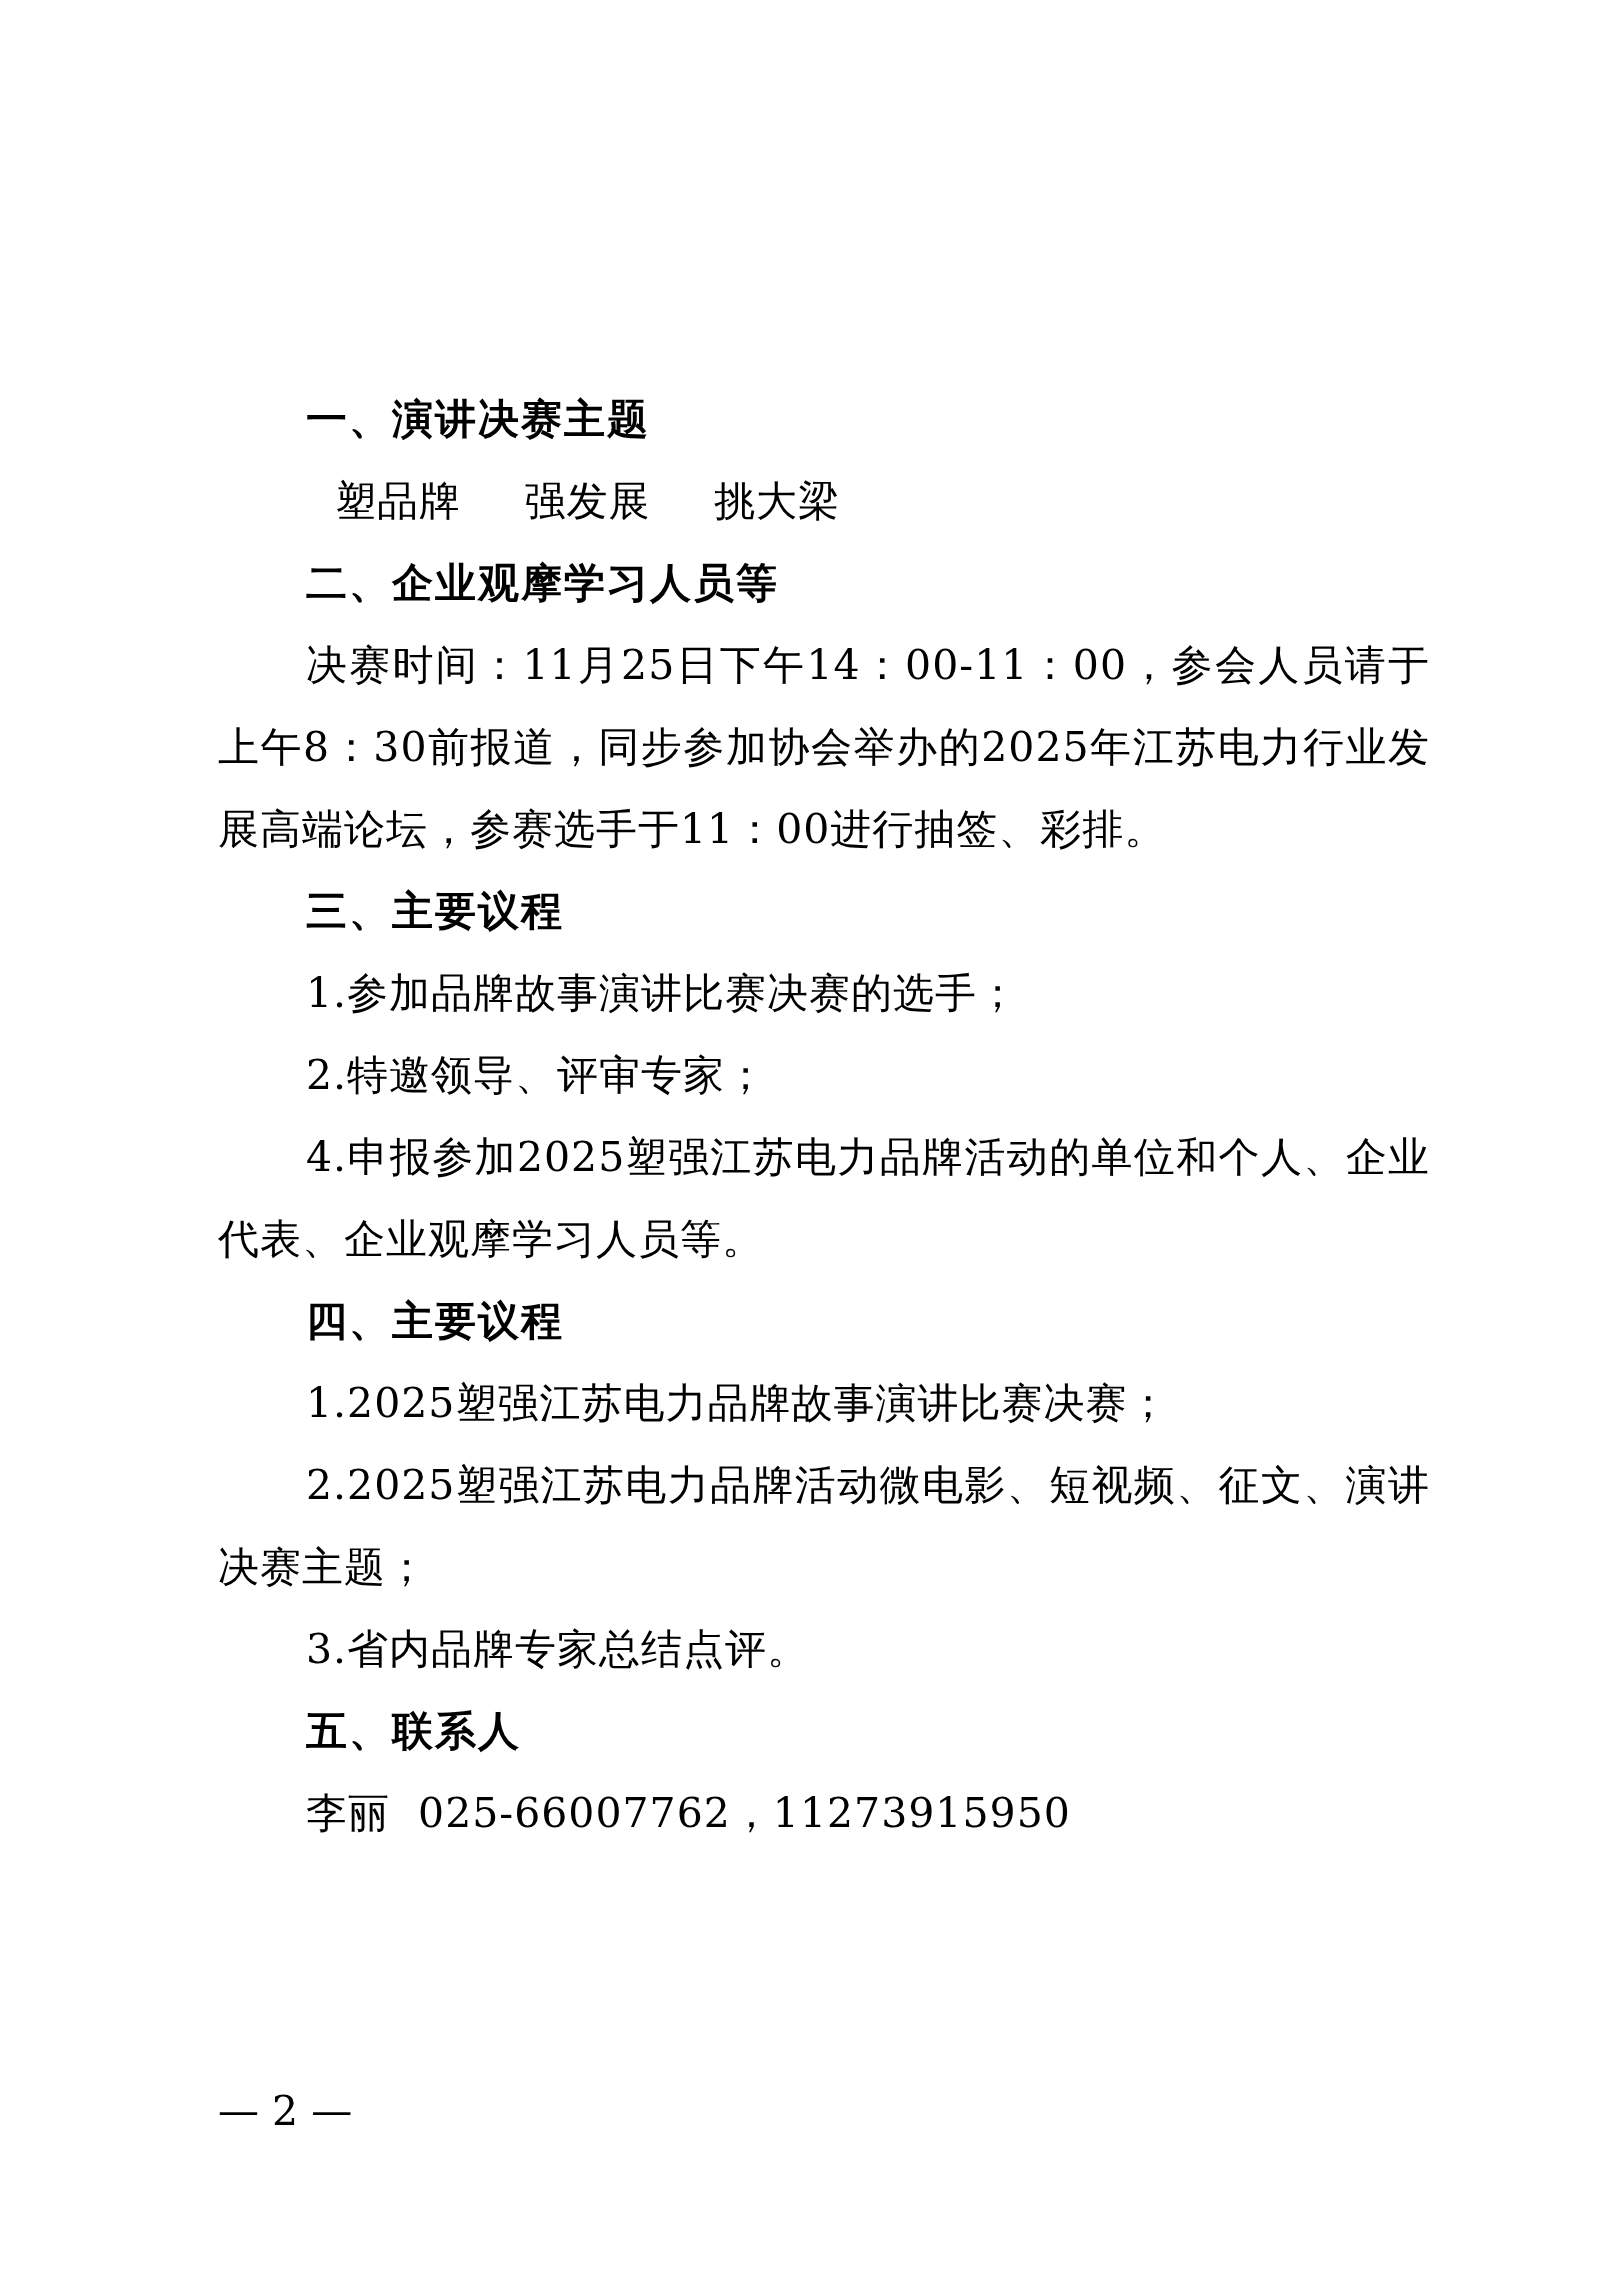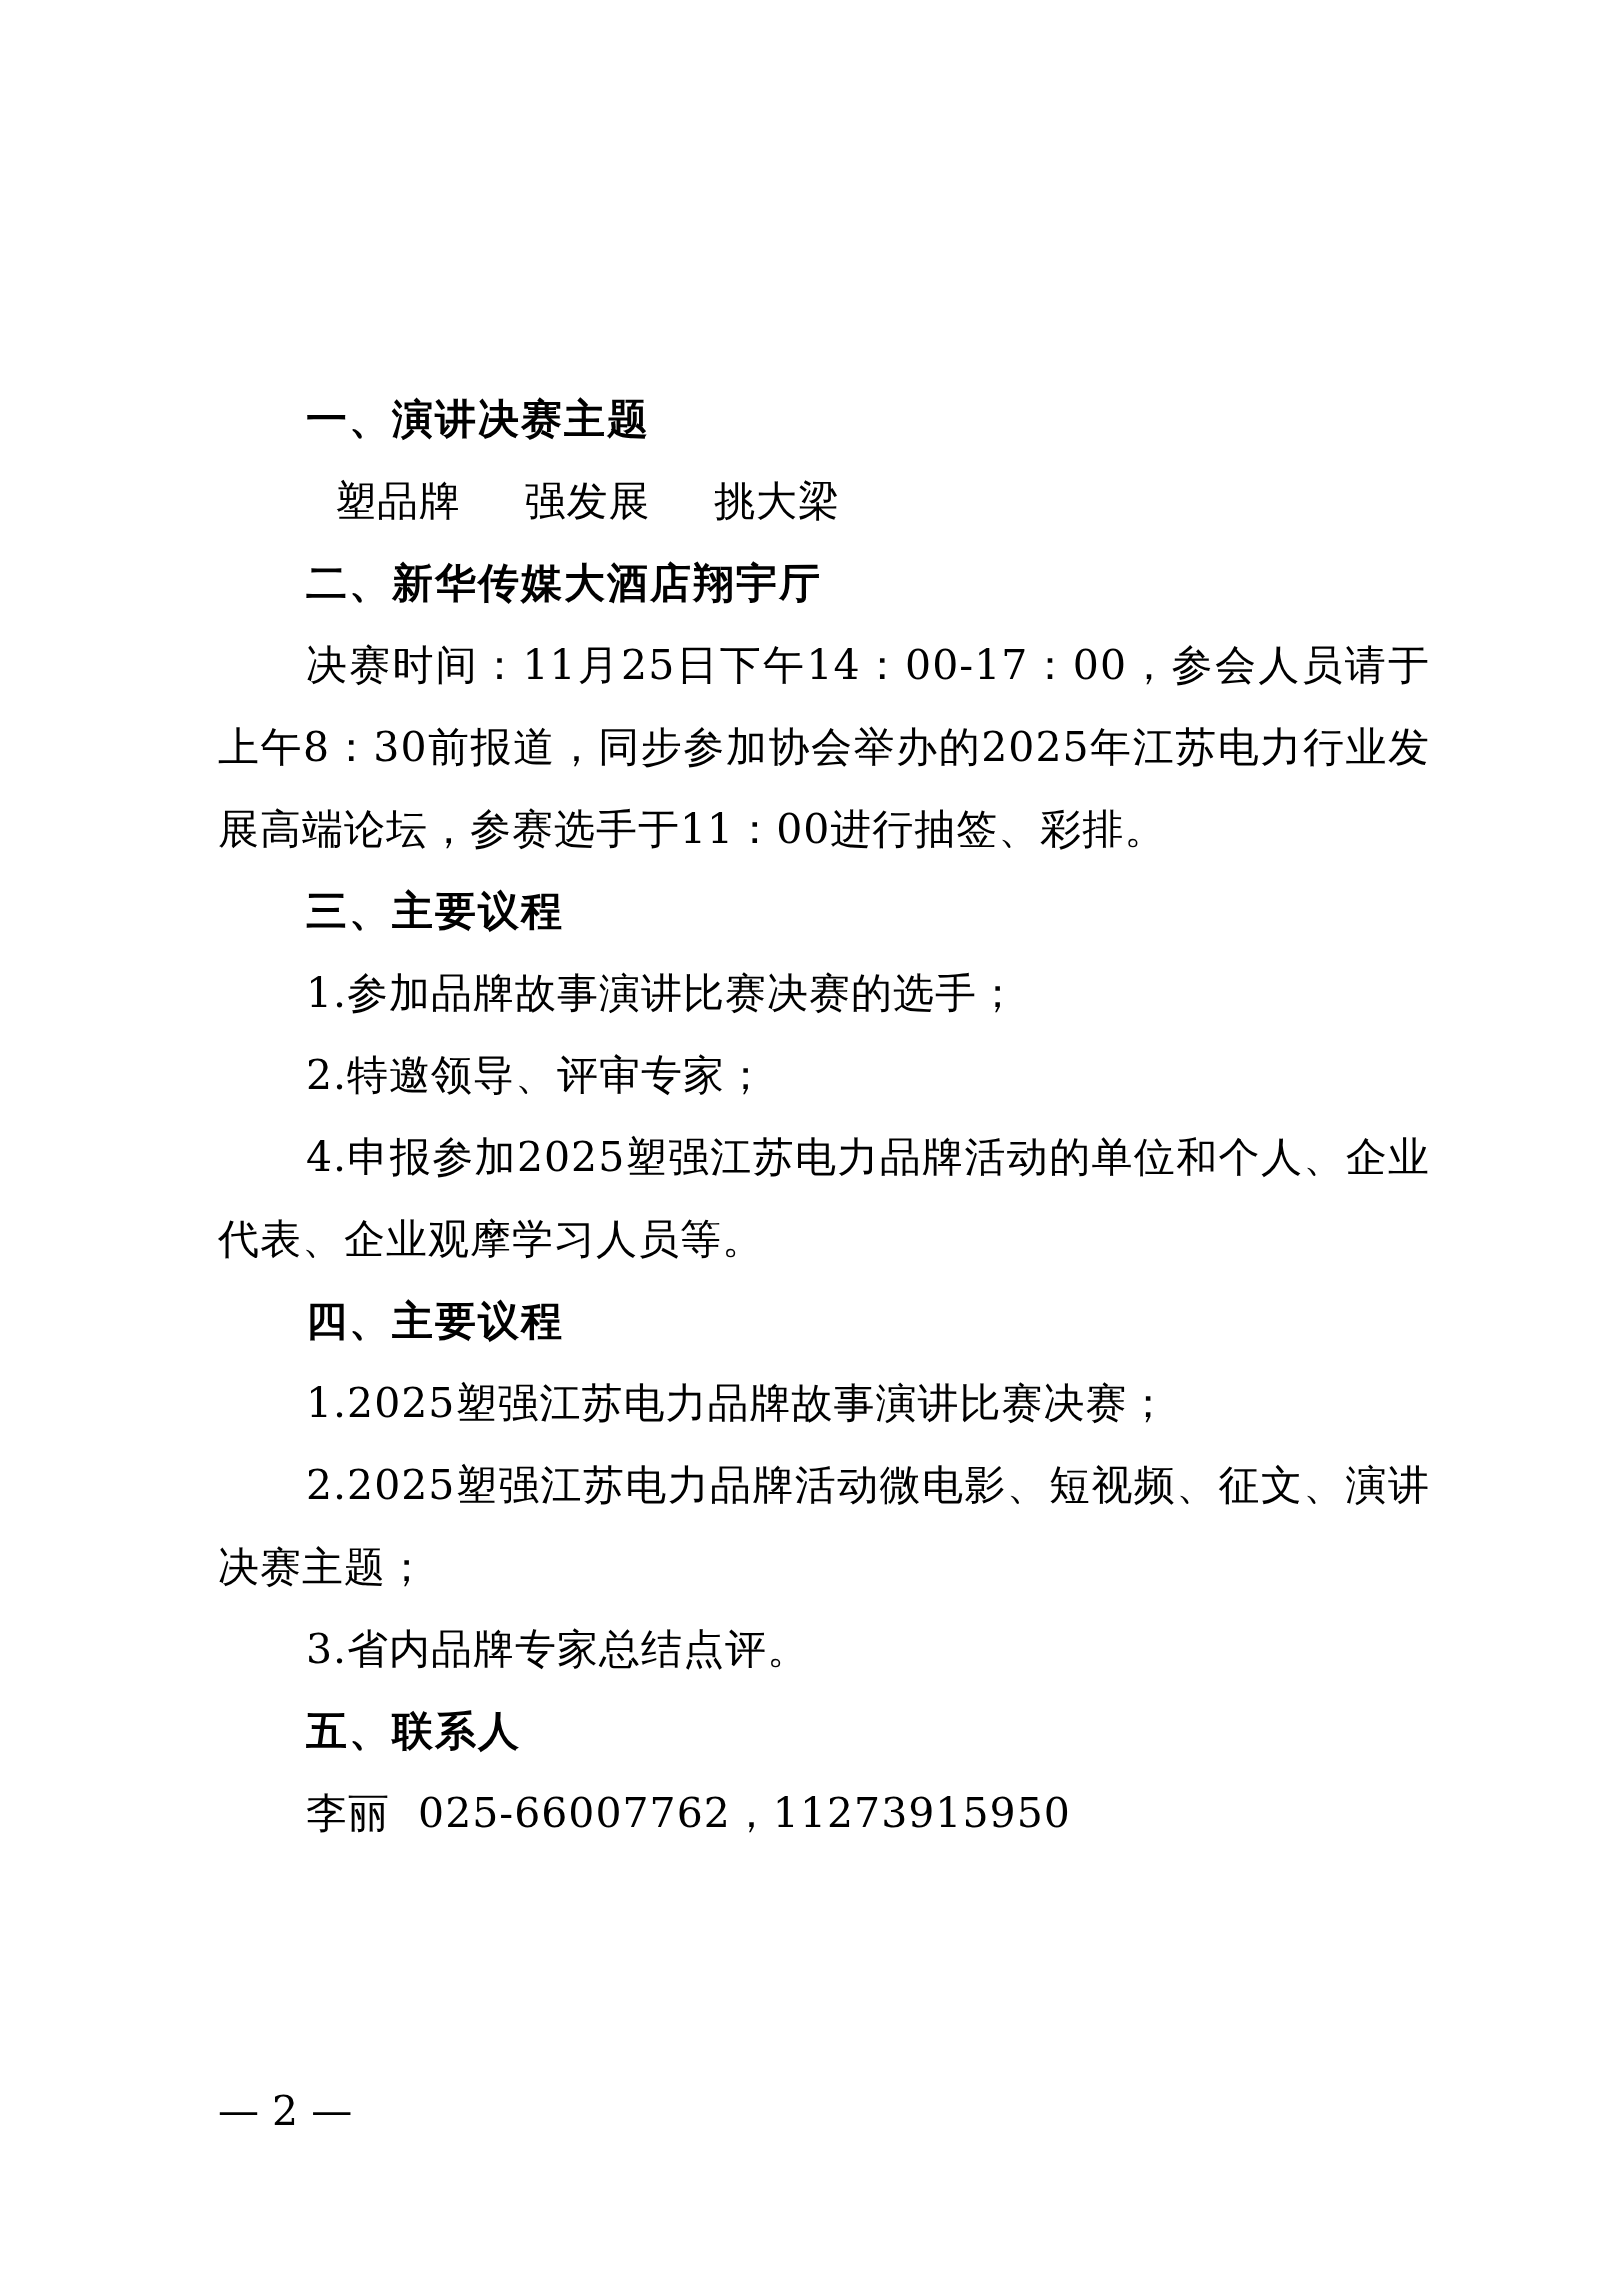--- a/index.html
+++ b/index.html
@@ -71,22 +71,22 @@
 <div class="page">
   <div class="body-text">
 
     <div class="line heading">一、演讲决赛主题</div>
     <div class="line indent theme">
       <span>塑品牌</span>
       <span>强发展</span>
       <span>挑大梁</span>
     </div>
 
-    <div class="line heading">二、新华传媒大酒店翔宇厅</div>
-    <p class="para">决赛时间：11月25日下午14：00-17：00，参会人员请于上午8：30前报道，同步参加协会举办的2025年江苏电力行业发展高端论坛，参赛选手于11：00进行抽签、彩排。</p>
+    <div class="line heading">二、企业观摩学习人员等</div>
+    <p class="para">决赛时间：11月25日下午14：00-11：00，参会人员请于上午8：30前报道，同步参加协会举办的2025年江苏电力行业发展高端论坛，参赛选手于11：00进行抽签、彩排。</p>
 
     <div class="line heading">三、主要议程</div>
     <p class="para">1.参加品牌故事演讲比赛决赛的选手；</p>
     <p class="para">2.特邀领导、评审专家；</p>
     <p class="para">4.申报参加2025塑强江苏电力品牌活动的单位和个人、企业代表、企业观摩学习人员等。</p>
 
     <div class="line heading">四、主要议程</div>
     <p class="para">1.2025塑强江苏电力品牌故事演讲比赛决赛；</p>
     <p class="para">2.2025塑强江苏电力品牌活动微电影、短视频、征文、演讲决赛主题；</p>
     <p class="para">3.省内品牌专家总结点评。</p>

